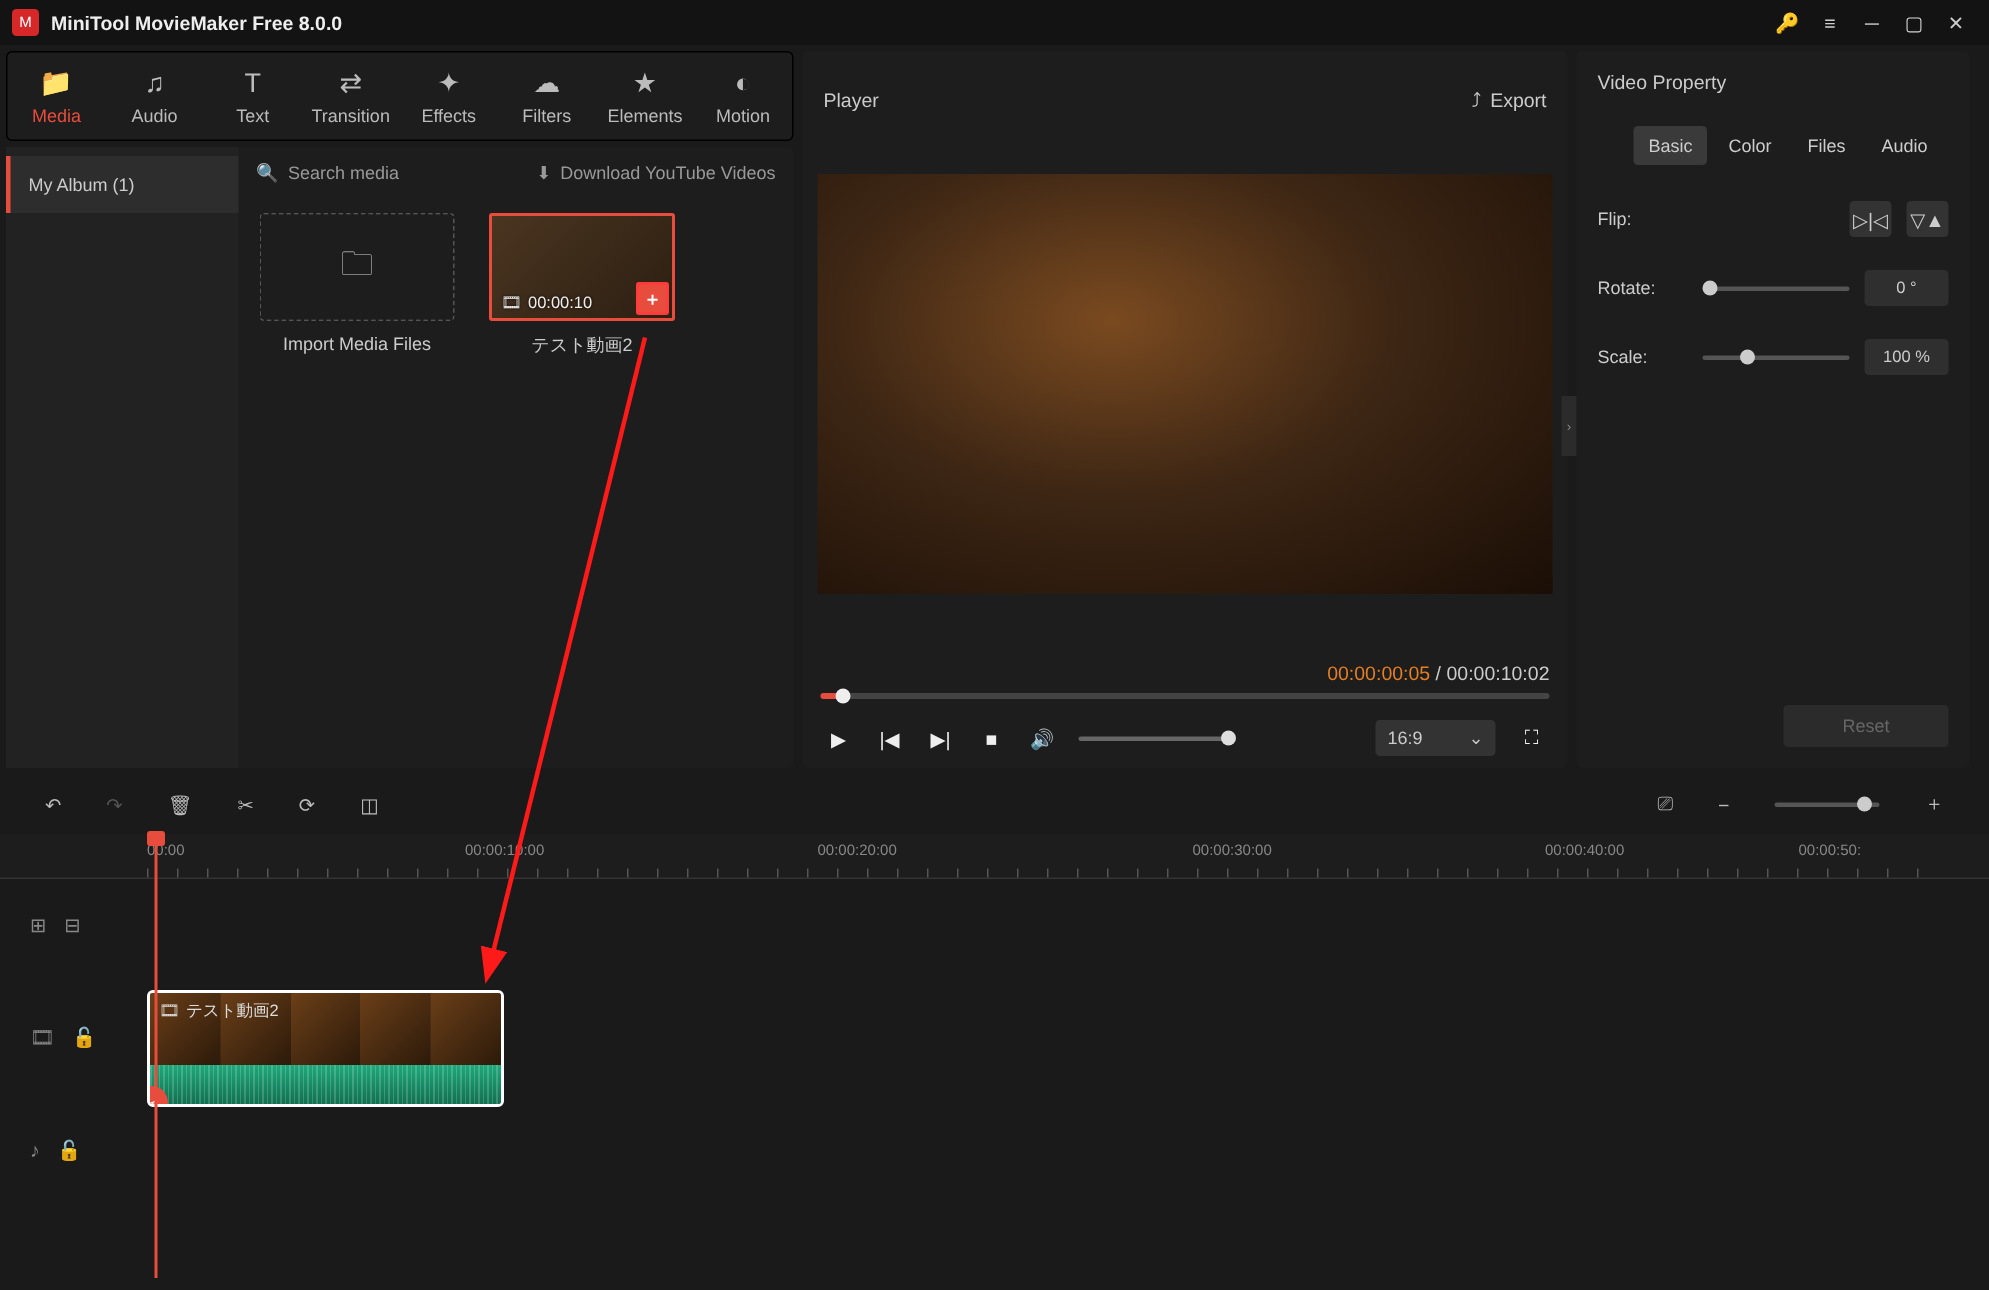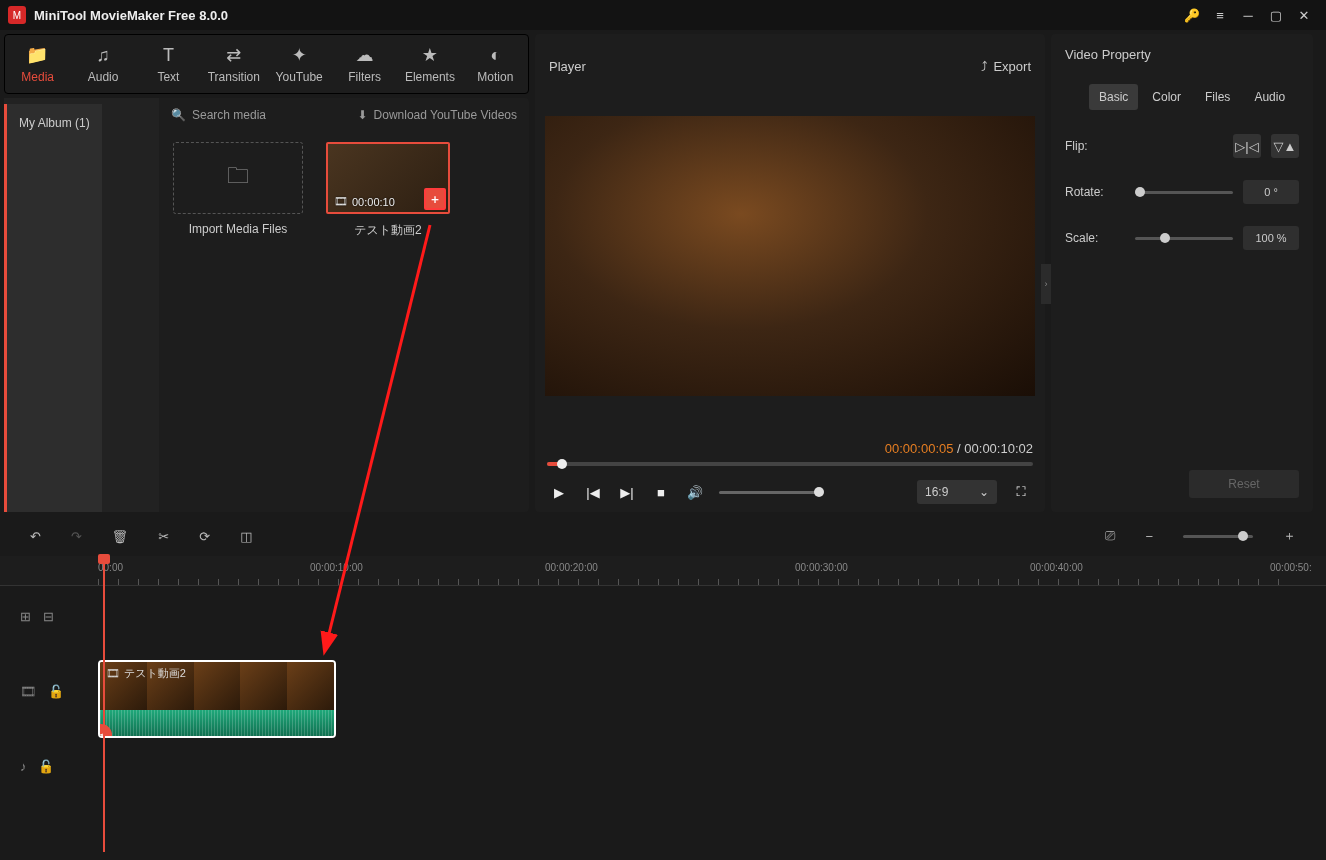--- a/index.html
+++ b/index.html
@@ -16,21 +16,21 @@
 
 .tabrow { height:60px; background:#1d1d1d; display:flex; border:1px solid #000; margin:4px; border-radius:4px; width:525px;}
 .tab { flex:1; display:flex; flex-direction:column; align-items:center; justify-content:center; gap:4px; cursor:pointer; font-size:12px; color:#bbb;}
 .tab.active { color:#e74c3c; }
 .tab .ico { font-size:18px; }
 
 .row-main { display:flex; gap:6px; padding:0 4px; }
 
 
 .media-panel { width:525px; height:414px; background:#1d1d1d; border-radius:4px; display:flex; }
-.media-side { width:155px; background:#222; display:flex; flex-direction:row; padding-top:6px;}
+.media-side { width:155px; background:#222; display:flex; flex-direction:column; padding-top:6px;}
 .media-side .cat { padding:12px 12px; font-size:12px; cursor:pointer; }
 .media-side .cat.active { background:#2d2d2d; border-left:3px solid #e74c3c; }
 
 .media-body { flex:1; display:flex; flex-direction:column; position:relative;}
 .media-tools { height:34px; display:flex; align-items:center; gap:10px; padding:0 12px; font-size:12px; color:#999; }
 .media-tools .search { display:flex; align-items:center; gap:6px; }
 .media-tools .dl { margin-left:auto; display:flex; align-items:center; gap:6px; cursor:pointer;}
 .media-grid { display:flex; gap:20px; padding:10px 14px; }
 .media-item { width:130px; display:flex; flex-direction:column; align-items:center; gap:8px; font-size:12px;}
 .import-box { width:130px; height:72px; border:1.5px dashed #555; border-radius:3px; display:flex; align-items:center; justify-content:center; cursor:pointer;}
@@ -131,21 +131,21 @@
   <div class="tab">
       <span class="ico">T</span>
       <span>Text</span>
     </div>
   <div class="tab">
       <span class="ico">⇄</span>
       <span>Transition</span>
     </div>
   <div class="tab">
       <span class="ico">✦</span>
-      <span>YouTube</span>
+      <span>Effects</span>
     </div>
   <div class="tab">
       <span class="ico">☁</span>
       <span>Filters</span>
     </div>
   <div class="tab">
       <span class="ico">★</span>
       <span>Elements</span>
     </div>
   <div class="tab">
@@ -282,21 +282,21 @@
   <span class="tl-tool">＋</span>
 </div>
 
 <div class="timeline">
   <div class="ruler">
     <span class="mark" style="left:98px">00:00</span>
     <span class="mark" style="left:310px">00:00:10:00</span>
     <span class="mark" style="left:545px">00:00:20:00</span>
     <span class="mark" style="left:795px">00:00:30:00</span>
     <span class="mark" style="left:1030px">00:00:40:00</span>
-    <span class="mark" style="left:1270px">00:00:50:</span>
+    <span class="mark" style="left:1199px">00:00:50:</span>
   <div class="tick" style="left: 98px;"></div>
       <div class="tick" style="left: 118px;"></div>
       <div class="tick" style="left: 138px;"></div>
       <div class="tick" style="left: 158px;"></div>
       <div class="tick" style="left: 178px;"></div>
       <div class="tick" style="left: 198px;"></div>
       <div class="tick" style="left: 218px;"></div>
       <div class="tick" style="left: 238px;"></div>
       <div class="tick" style="left: 258px;"></div>
       <div class="tick" style="left: 278px;"></div>

